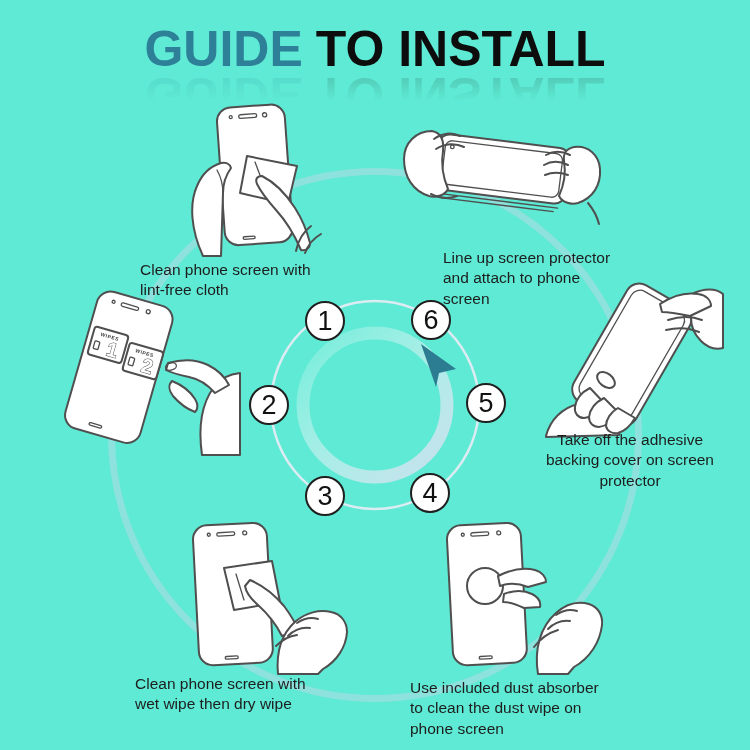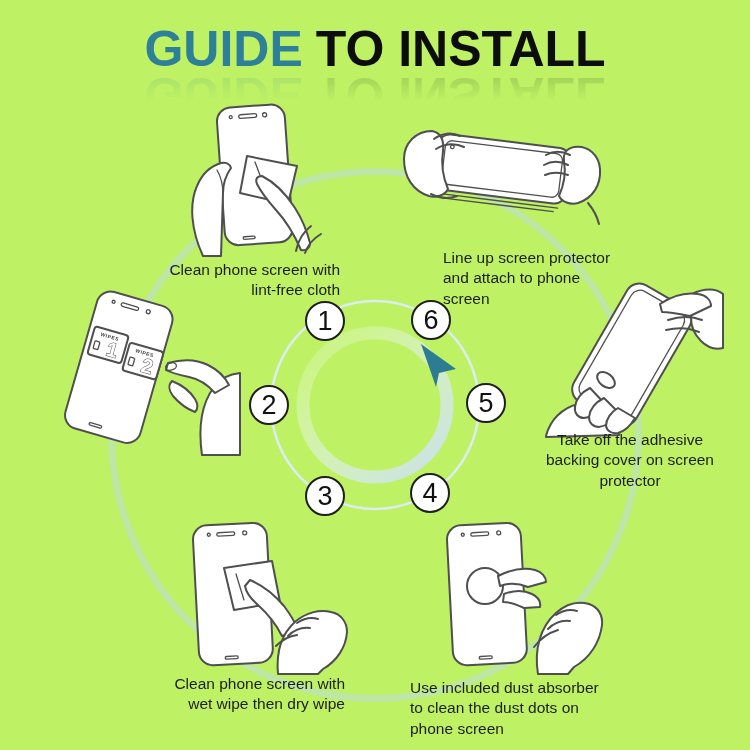--- a/index.html
+++ b/index.html
@@ -1,17 +1,17 @@
 <!DOCTYPE html>
 <html style="--accent: #2e8098; --arrow: #2c7d91; --line: #4f4f4f; --ring: #c6dfec; --ring2: #dcecf3; --big_ring: #bdd9e6;"><head>
 <meta charset="utf-8">
 <style>
   html,body{margin:0;padding:0;background:#fff;}
   #canvas{
-    position:relative;width:750px;height:750px;background:#bef264;overflow:hidden;
+    position:relative;width:750px;height:750px;background:#5eead4;overflow:hidden;
     font-family:"Liberation Sans",sans-serif;color:#1d1d1d;
   }
   
   .title{
     position:absolute;top:20px;left:0;width:100%;text-align:center;
     font-size:50px;font-weight:700;letter-spacing:0px;color:#0d0d0d;
     white-space:nowrap;z-index:6;
   }
   .title .accent{color:var(--accent,#2e8098);}
   .title .rest{margin-left:13px;}
@@ -37,21 +37,21 @@
     position:absolute;width:40px;height:40px;border-radius:50%;
     background:#fff;border:2px solid #1f1f1f;box-sizing:border-box;
     display:flex;align-items:center;justify-content:center;
     font-size:27px;color:#111;z-index:3;
   }
   
   .caption{
     position:absolute;font-size:15.5px;line-height:1.32;color:#1d1d1d;
     white-space:pre-line;z-index:3;
   }
-  .caption.center{text-align:right;}
+  .caption.center{text-align:left;}
   
   .art{position:absolute;z-index:2;overflow:visible;}
   .ln{fill:none;stroke:var(--line,#4f4f4f);stroke-width:2;stroke-linecap:round;stroke-linejoin:round;}
   .fw{fill:#ffffff;stroke:var(--line,#4f4f4f);stroke-width:2;stroke-linecap:round;stroke-linejoin:round;}
   .thin{stroke-width:1.3;}
   .ptxt{font-family:"Liberation Sans",sans-serif;font-size:5px;font-weight:700;letter-spacing:.6px;fill:#3f3f3f;stroke:none;}
   .pnum{font-family:"Liberation Sans",sans-serif;font-size:20px;font-weight:700;fill:#fff;stroke:#4f4f4f;stroke-width:1;paint-order:stroke;}
 </style>
 </head>
 <body>
@@ -84,21 +84,21 @@
   <div class="badge" style="left:305px;top:476px;">3</div>
   <div class="badge" style="left:410px;top:473px;">4</div>
   <div class="badge" style="left:466px;top:383px;">5</div>
   <div class="badge" style="left:411px;top:300px;">6</div>
 
   <div class="caption center" style="left:140px;top:260px;width:200px;">Clean phone screen with
 lint-free cloth</div>
   <div class="caption center" style="left:135px;top:674px;width:210px;">Clean phone screen with
 wet wipe then dry wipe</div>
   <div class="caption" style="left:410px;top:678px;width:210px;">Use included dust absorber
-to clean the dust dots on
+to clean the dust wipe on
 phone screen</div>
   <div class="caption" style="left:540px;top:430px;width:180px;text-align:center;">Take off the adhesive
 backing cover on screen
 protector</div>
   <div class="caption" style="left:443px;top:248px;width:190px;">Line up screen protector
 and attach to phone
 screen</div>
 
   <svg class="art" style="left:165px;top:98px;width:175px;height:160px;" viewBox="0 0 175 160">
     <g transform="rotate(-4 88 80)">

